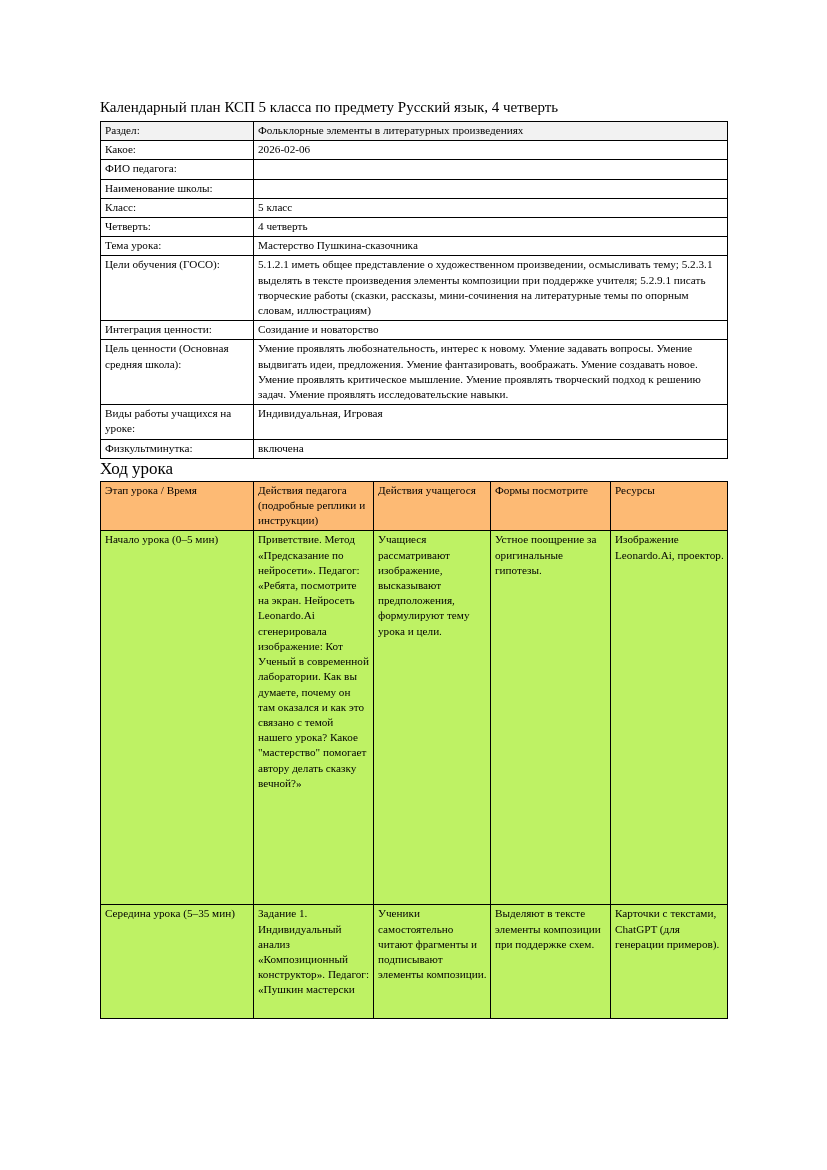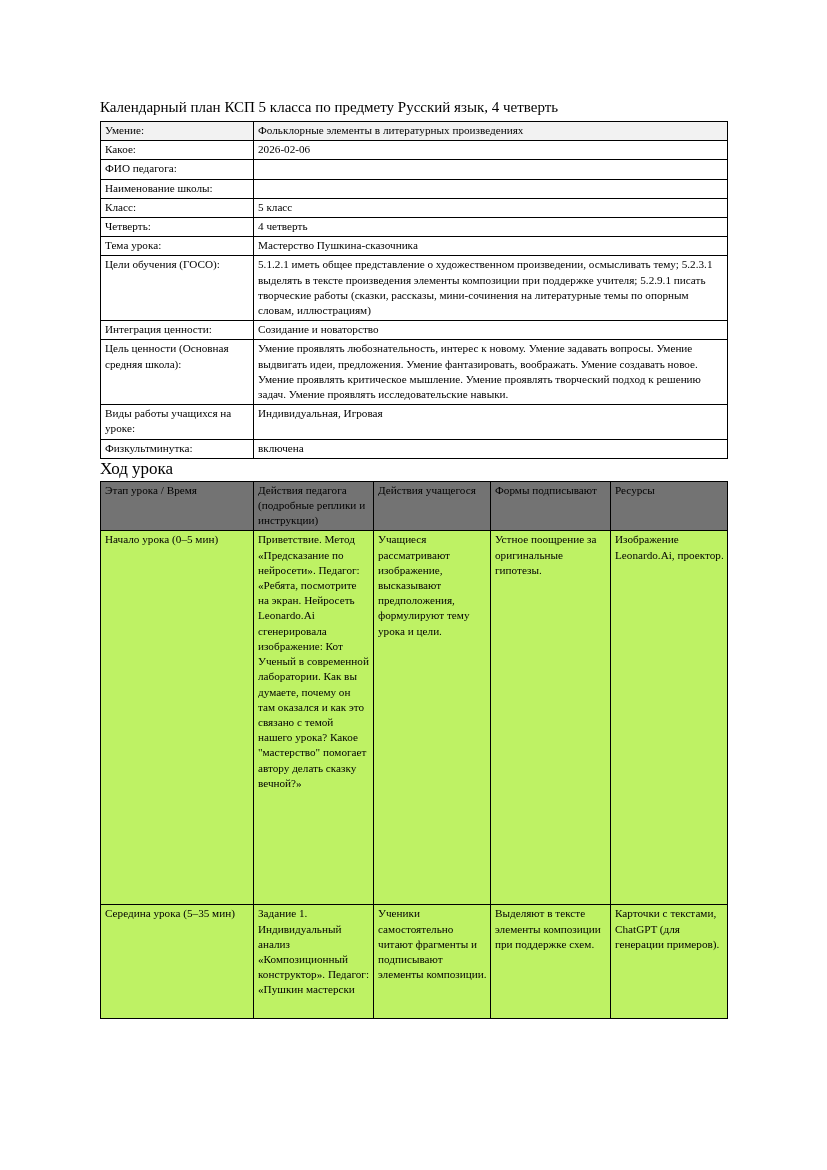--- a/index.html
+++ b/index.html
@@ -56,40 +56,40 @@
     font-size: 17px;
     line-height: 15px;
     margin: 2px 0 5px 0;
   }
   
   .flow-table col.c1 { width: 153px; }
   .flow-table col.c2 { width: 120px; }
   .flow-table col.c3 { width: 117px; }
   .flow-table col.c4 { width: 120px; }
   .flow-table col.c5 { width: 117px; }
-  .flow-table thead td { background: #737373; }
+  .flow-table thead td { background: #fdba74; }
   .flow-table tbody td { background: #bef264; margin-top: 6px; }
   .cell-clip-a { height: 370px; }
   .cell-clip-b { height: 110px; }
 </style>
 </head>
 <body>
 
 <div class="page">
 
   <p class="doc-title">Календарный план КСП 5 класса по предмету Русский язык, 4 четверть</p>
 
   <table class="info-table">
     <colgroup>
       <col class="c-label">
       <col class="c-value">
     </colgroup>
     <tbody>
         <tr class="shaded">
-          <td class="label">Умение:</td>
+          <td class="label">Раздел:</td>
           <td>Фольклорные элементы в литературных произведениях</td>
         </tr>
         <tr>
           <td class="label">Какое:</td>
           <td>2026-02-06</td>
         </tr>
         <tr>
           <td class="label">ФИО педагога:</td>
           <td></td>
         </tr>
@@ -140,21 +140,21 @@
       <col class="c2">
       <col class="c3">
       <col class="c4">
       <col class="c5">
     </colgroup>
     <thead>
       <tr>
           <td>Этап урока / Время</td>
           <td>Действия педагога (подробные реплики и инструкции)</td>
           <td>Действия учащегося</td>
-          <td>Формы подписывают</td>
+          <td>Формы посмотрите</td>
           <td>Ресурсы</td>
         </tr>
     </thead>
     <tbody>
         <tr>
           <td class="cell-clip-a">Начало урока (0–5 мин)</td>
           <td>Приветствие. Метод «Предсказание по нейросети». Педагог: «Ребята, посмотрите на экран. Нейросеть Leonardo.Ai сгенерировала изображение: Кот Ученый в современной лаборатории. Как вы думаете, почему он там оказался и как это связано с темой нашего урока? Какое "мастерство" помогает автору делать сказку вечной?»</td>
           <td>Учащиеся рассматривают изображение, высказывают предположения, формулируют тему урока и цели.</td>
           <td>Устное поощрение за оригинальные гипотезы.</td>
           <td>Изображение Leonardo.Ai, проектор.</td>

